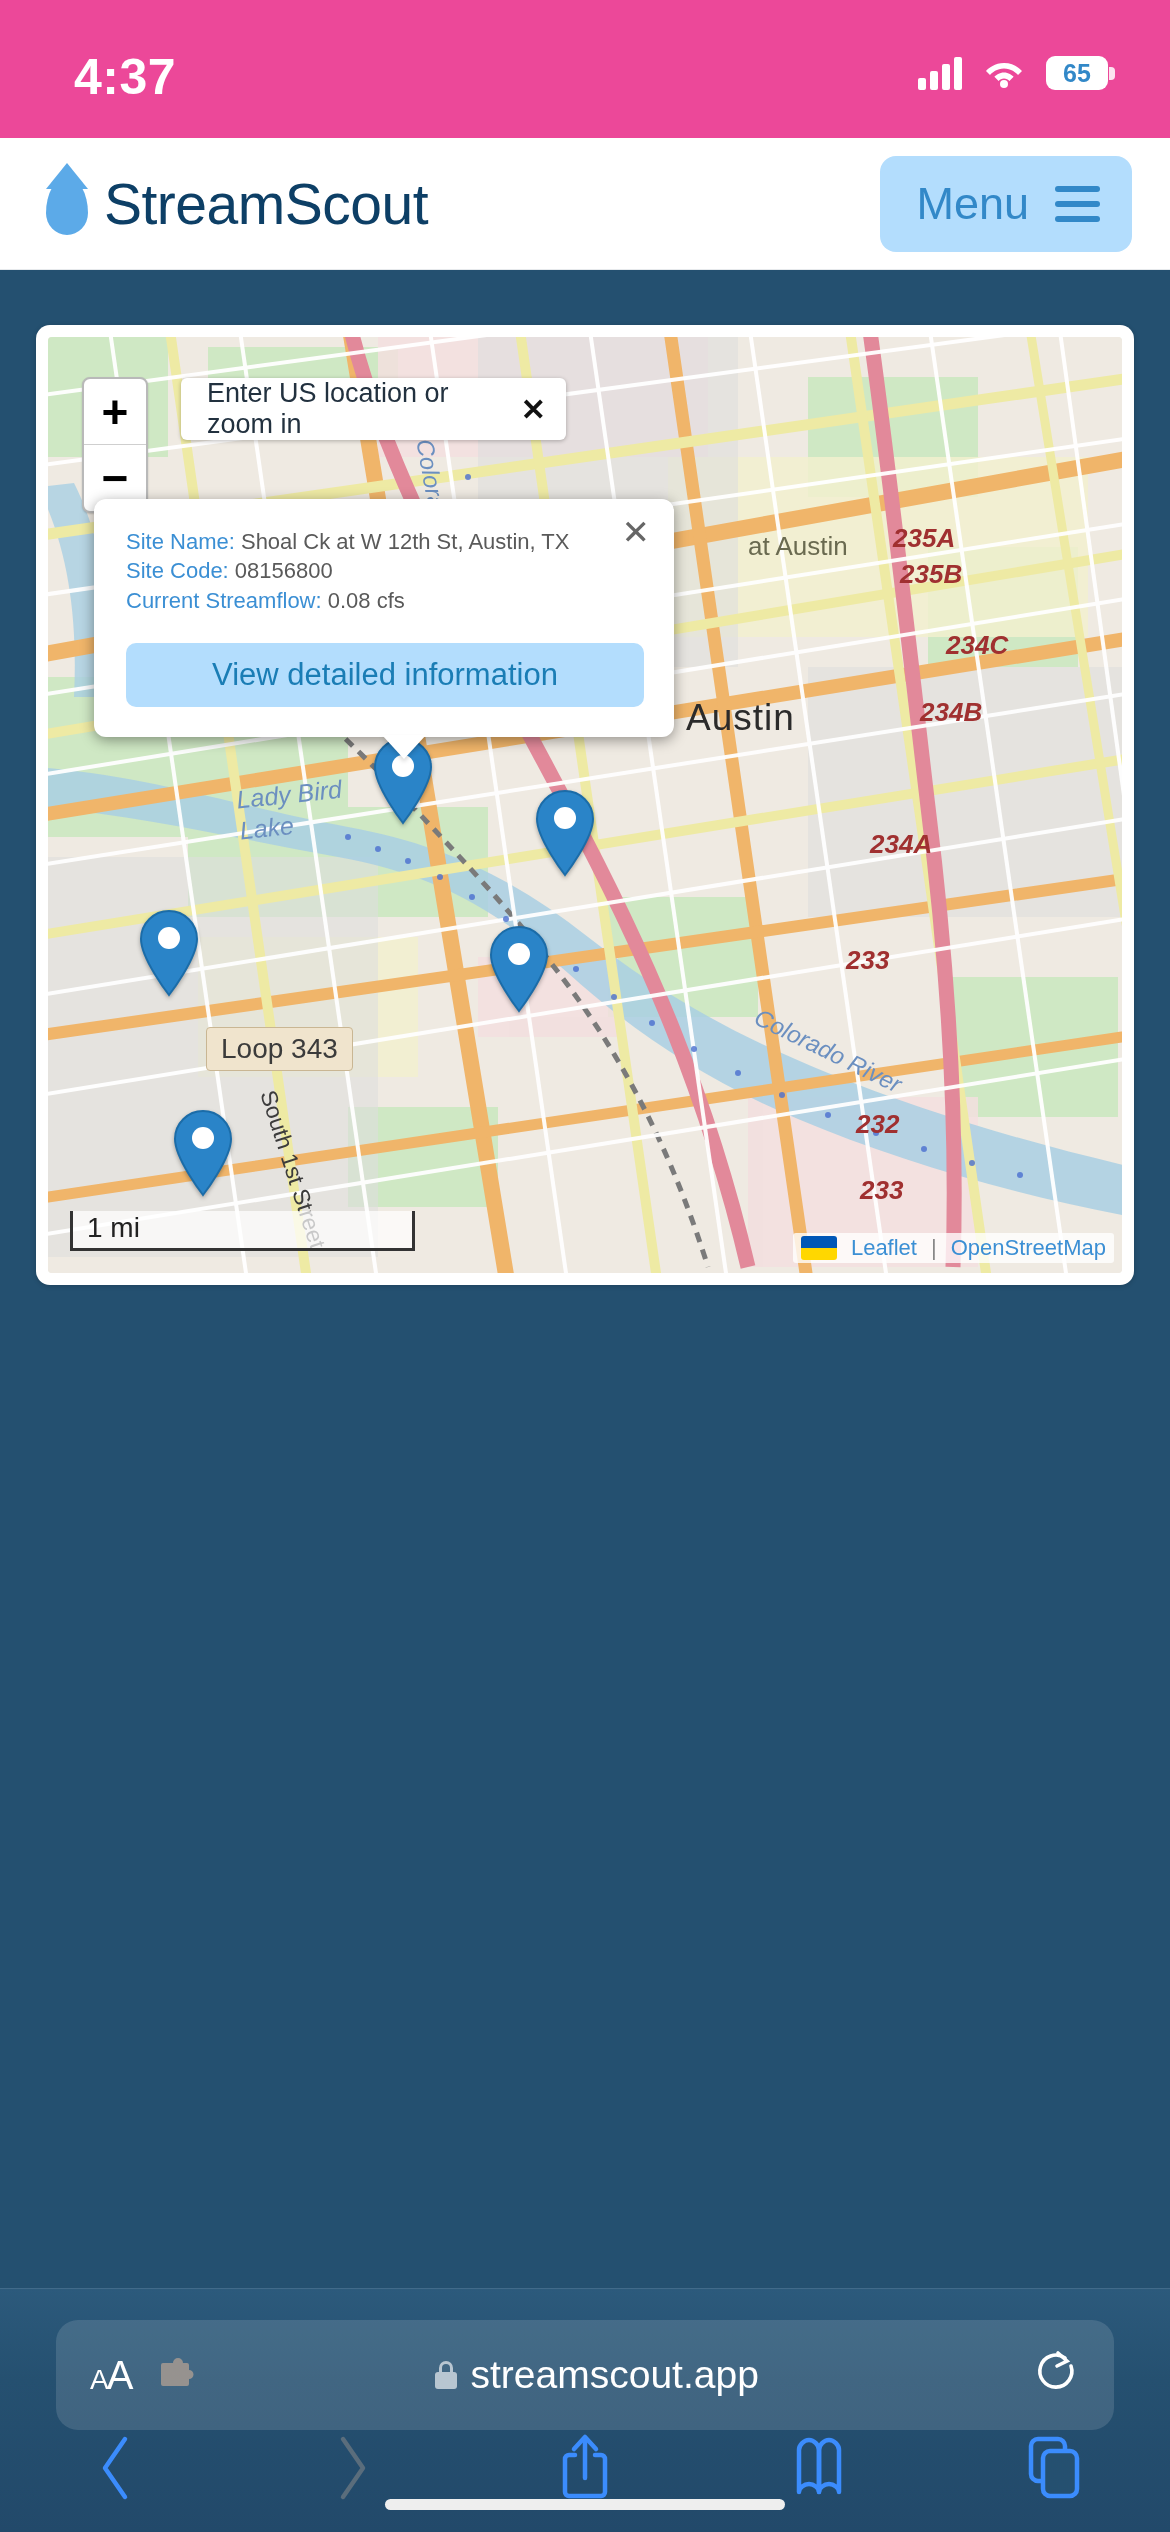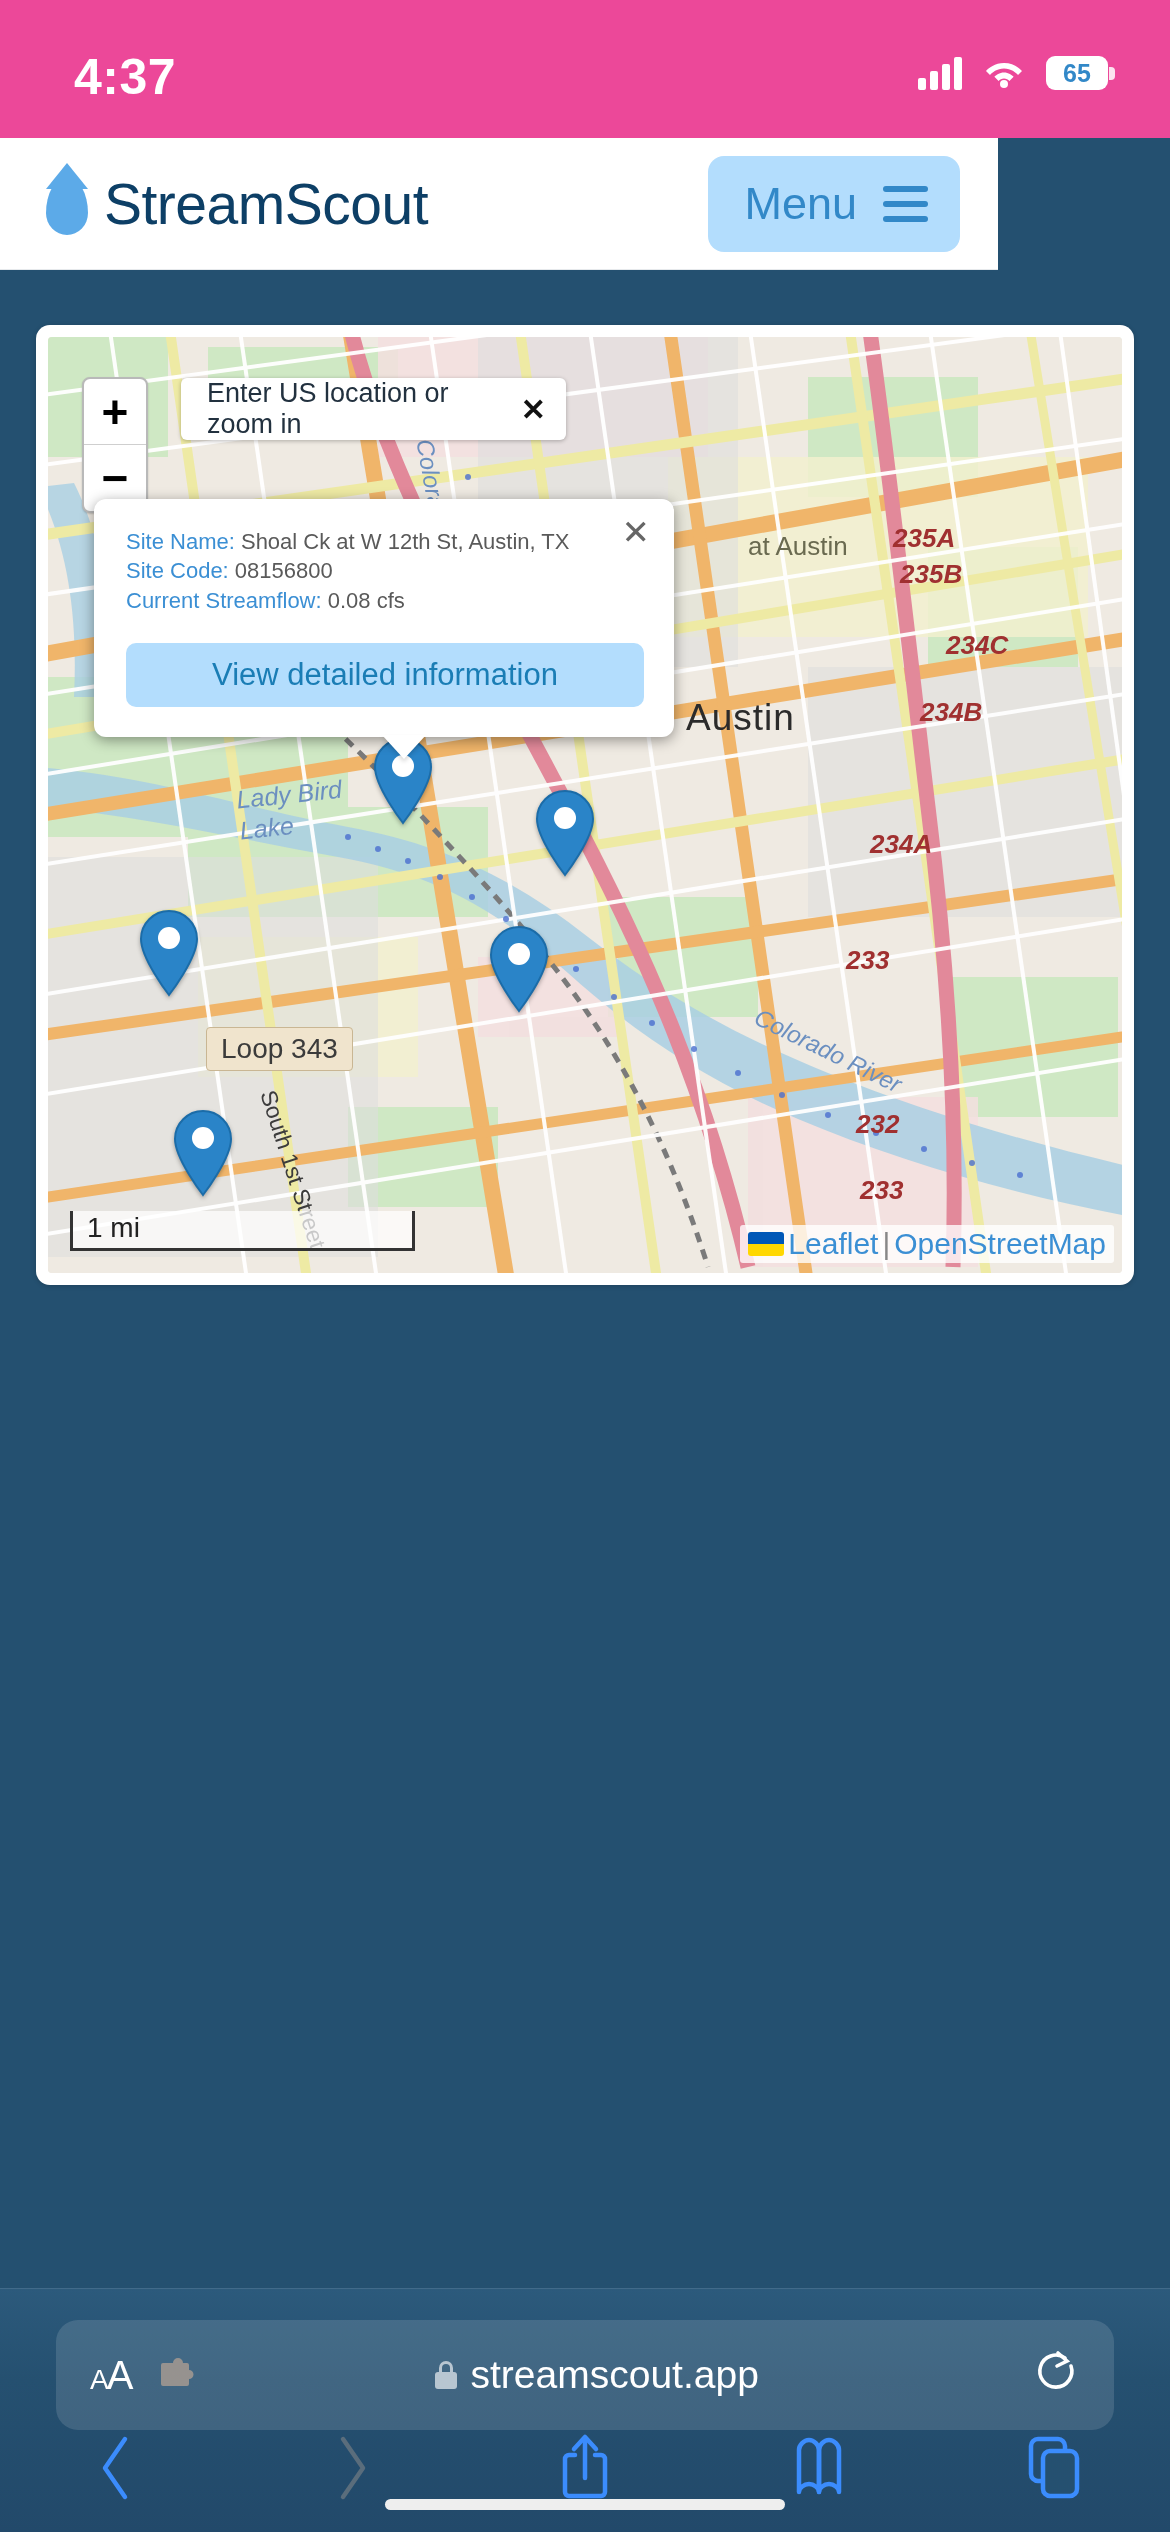--- a/index.html
+++ b/index.html
@@ -35,21 +35,21 @@
     display:flex;align-items:center;justify-content:center;
     color:#3288c8;font-size:25px;font-weight:700;position:relative;
   }
   .batt:after{
     content:""; position:absolute; right:-7px; top:11px;
     width:6px;height:13px;background:#fff;border-radius:0 4px 4px 0; opacity:.85;
   }
 
   
   .site-header{
-    position:absolute; left:0; top:138px; width:998px; height:132px;
+    position:absolute; left:0; top:138px; width:1170px; height:132px;
     background:#ffffff;
     display:flex; align-items:center; justify-content:space-between;
     padding:0 38px 0 46px;
     border-bottom:1px solid #e6e9ec;
   }
   .brand{ display:flex; align-items:center; gap:16px; }
   .droplet{
     width:42px;height:58px;background:#5caae8;
     border-radius:50% 50% 50% 50% / 62% 62% 38% 38%;
     transform:translateY(2px);
@@ -149,23 +149,23 @@
 
   .scalebar{
     position:absolute; left:22px; bottom:22px; z-index:20;
     width:345px; height:40px;
     border:3px solid #333; border-top:none;
     background:rgba(255,255,255,.72);
     color:#222; font-size:28px; padding-left:14px; line-height:34px;
   }
   .attrib{
     position:absolute; right:8px; bottom:10px; z-index:20;
-    display:flex; align-items:center; gap:4px;
+    display:flex; align-items:center; gap:14px;
     background:rgba(255,255,255,.78); padding:2px 8px; border-radius:3px;
-    font-size:30px; color:#3b8fd4;
+    font-size:22px; color:#3b8fd4;
   }
   .uaflag{ width:36px;height:24px;border-radius:3px;overflow:hidden;display:block; }
   .uaflag i{display:block;height:12px;}
   .attrib .sep{ color:#888; }
 
   
   .safari{
     position:absolute; left:0; bottom:0; width:1170px; height:244px;
     background:linear-gradient(180deg,#2c5a7c 0%,#255070 38%,#22496a 100%);
   }

